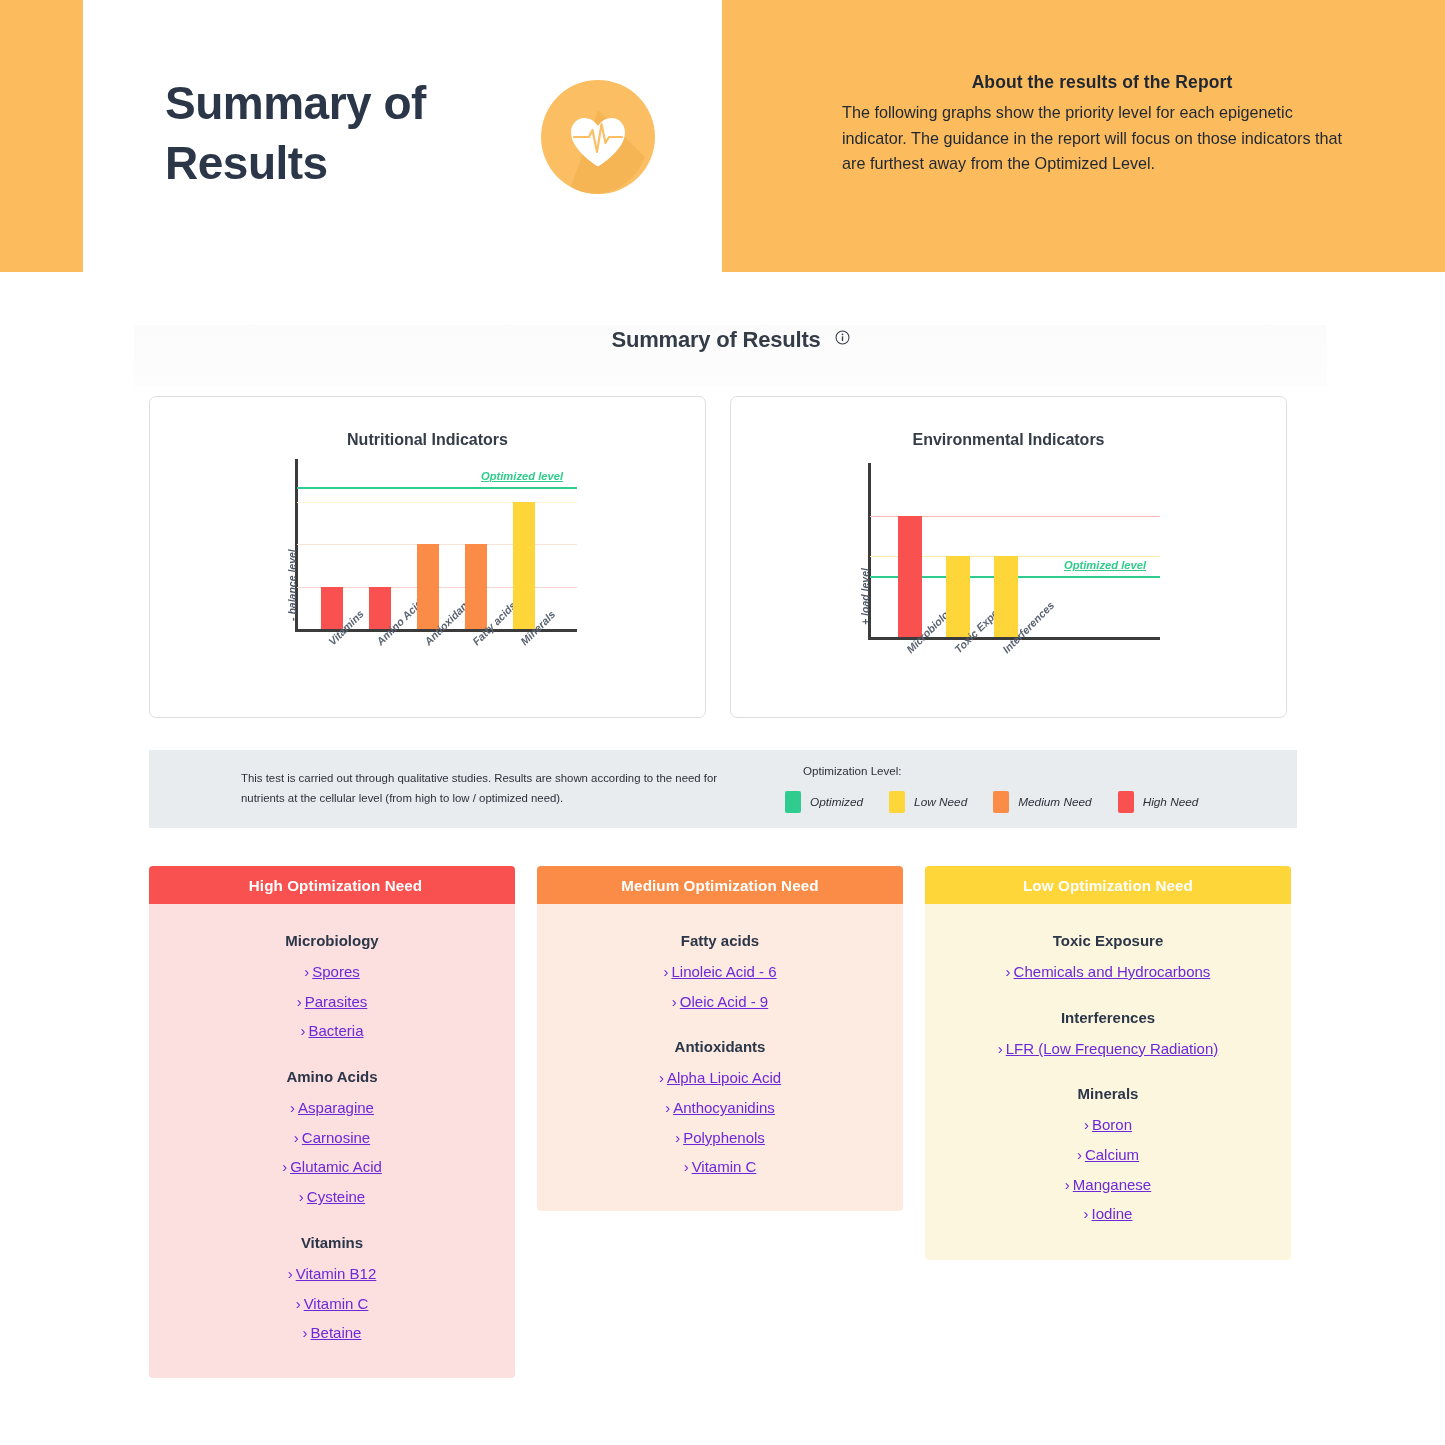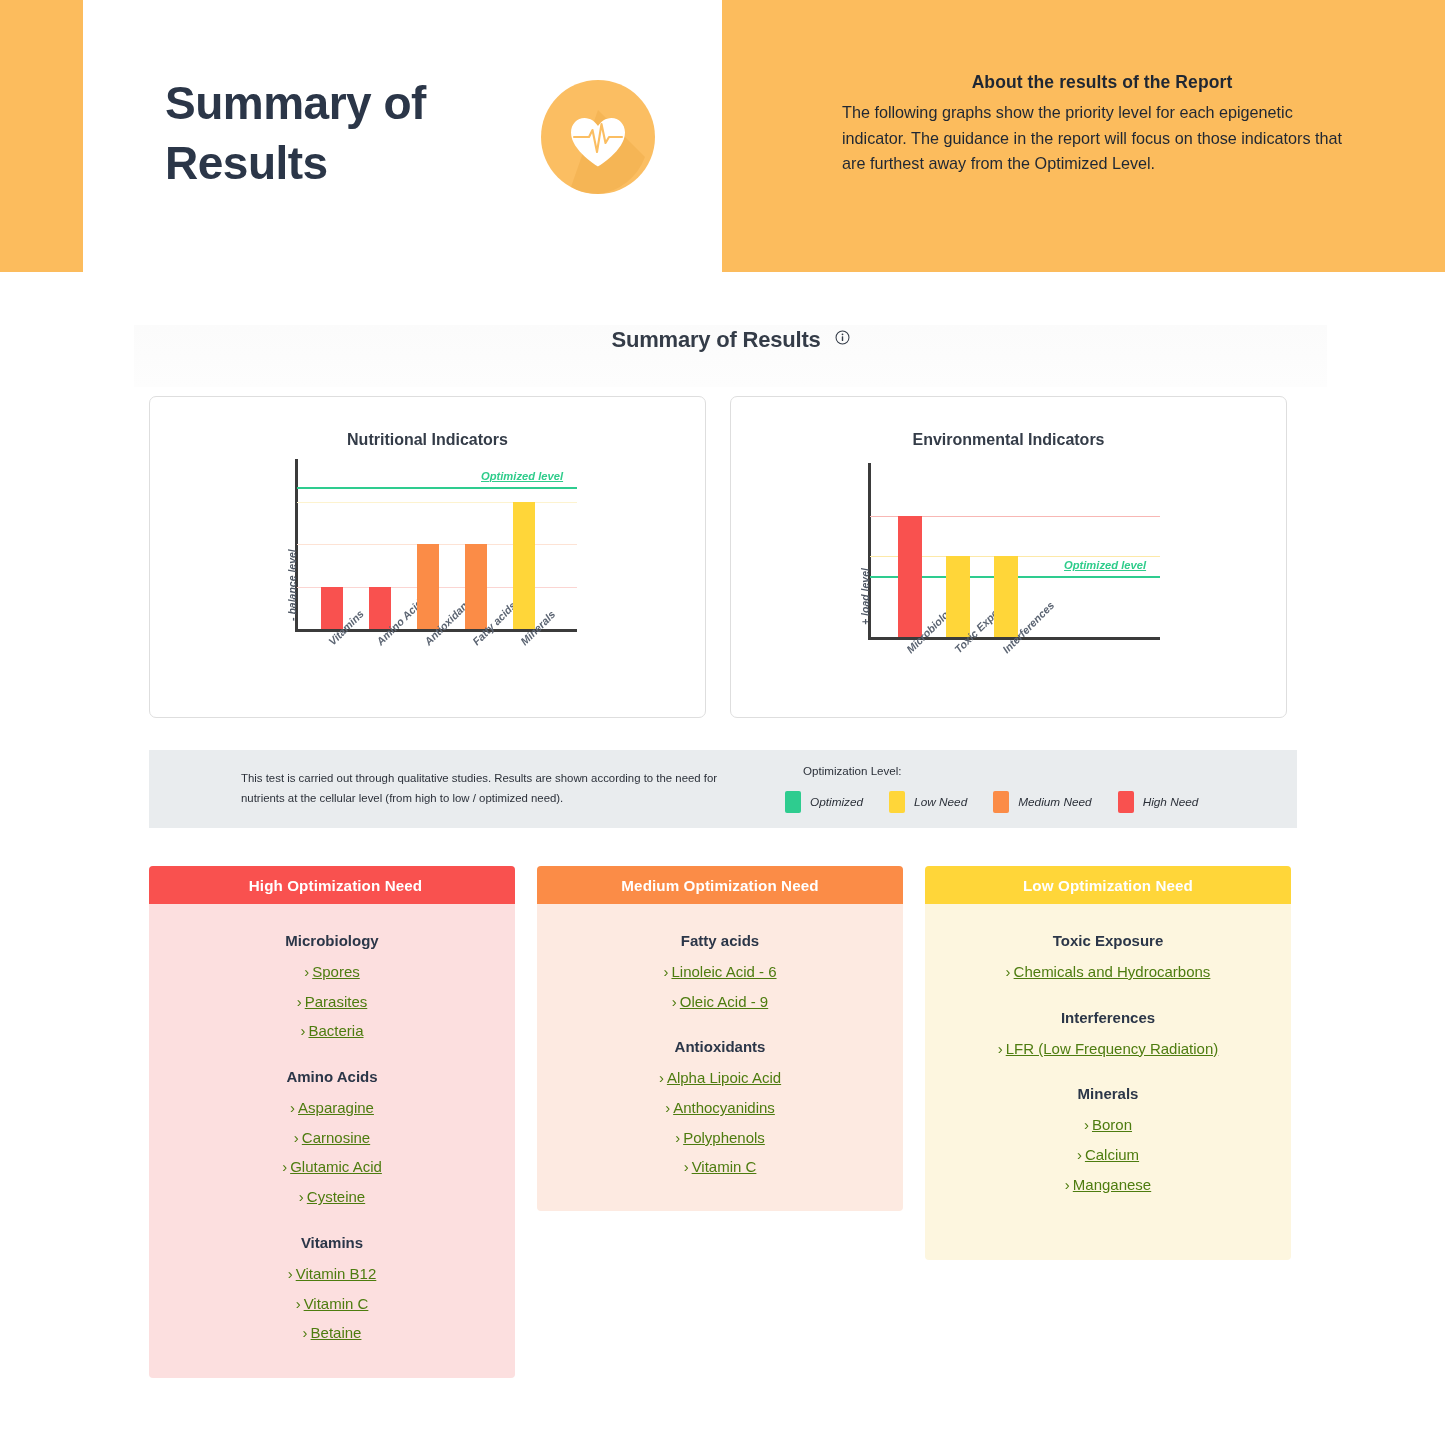--- a/index.html
+++ b/index.html
@@ -116,21 +116,21 @@
     height:38px; display:flex; align-items:center; justify-content:center;
     font-size:15.2px; font-weight:700; color:#ffffff; letter-spacing:0.1px;
   }
   .need-body { padding:28px 14px 18px; text-align:center; }
   .need-group { margin-bottom:22px; }
   .need-group:last-child { margin-bottom:0; }
   .need-group-title {
     font-size:15px; font-weight:700; color:#2b3648; margin-bottom:8px;
   }
   .need-item {
-    font-size:15px; color:#4d7c0f; line-height:1.98; white-space:nowrap;text-align:center;
+    font-size:15px; color:#6d28d9; line-height:1.98; white-space:nowrap;text-align:center;
   }
   .need-item .chev { margin-right:3px; }
   .need-item .txt { text-decoration:underline; }
 </style>
 </head>
 <body>
 
 <div id="page">
 
   <div class="hdr-left-stripe"></div>
@@ -285,18 +285,19 @@
           </div>
           <div class="need-group">
             <div class="need-group-title">Interferences</div>
             <div class="need-item"><span class="chev">›</span><span class="txt">LFR (Low Frequency Radiation)</span></div>
           </div>
           <div class="need-group">
             <div class="need-group-title">Minerals</div>
             <div class="need-item"><span class="chev">›</span><span class="txt">Boron</span></div>
             <div class="need-item"><span class="chev">›</span><span class="txt">Calcium</span></div>
             <div class="need-item"><span class="chev">›</span><span class="txt">Manganese</span></div>
+            <div class="need-item"><span class="chev">›</span><span class="txt">Iodine</span></div>
           </div>
         </div>
       </div>
     </div>
 
 </div>
 
 </body></html>

